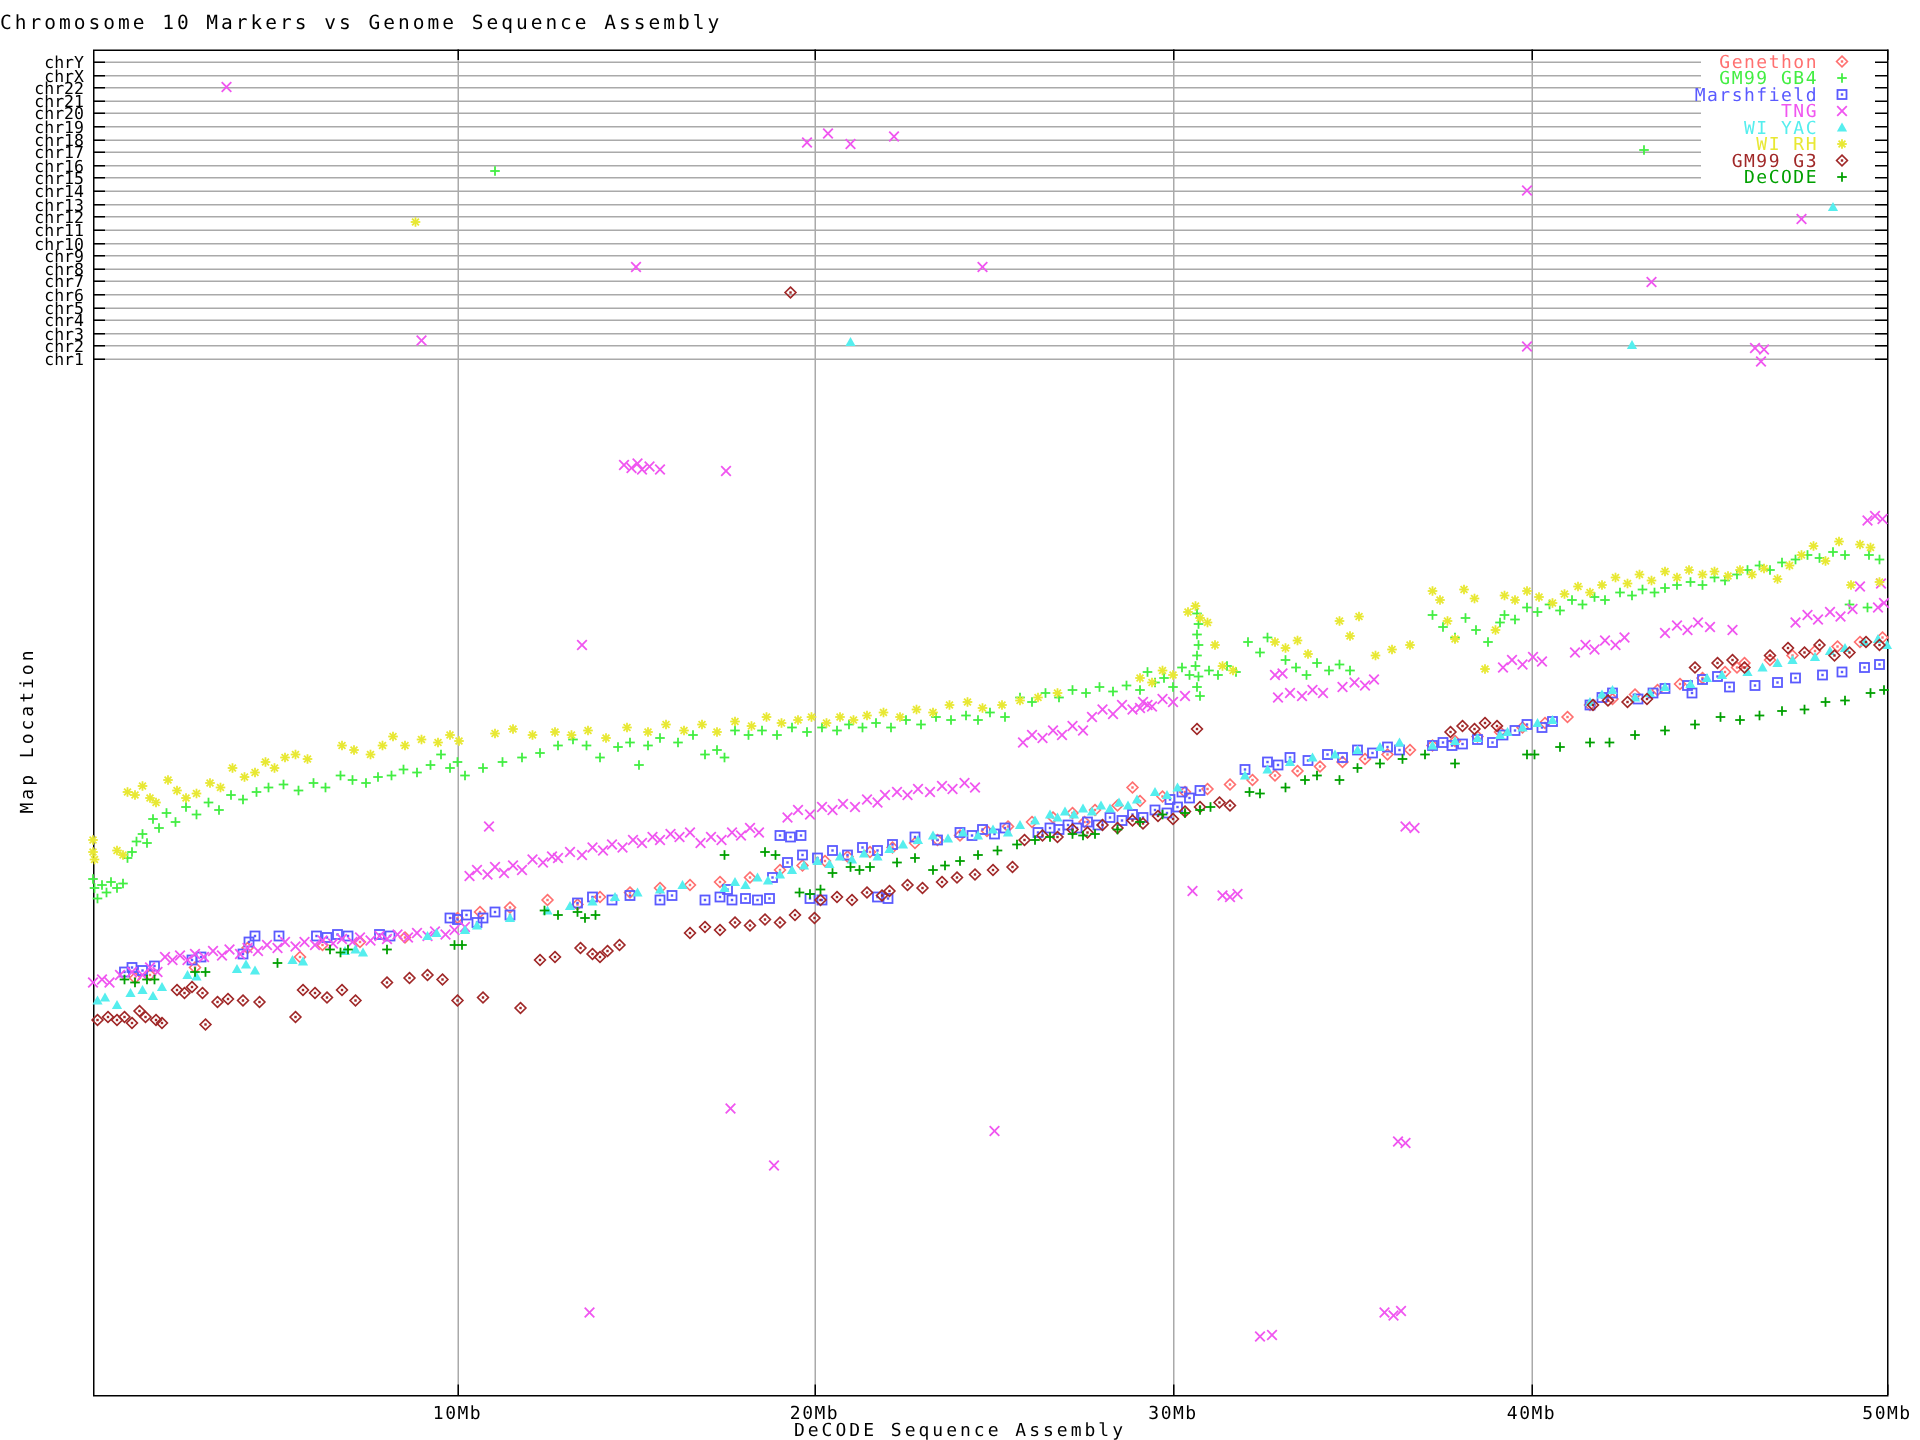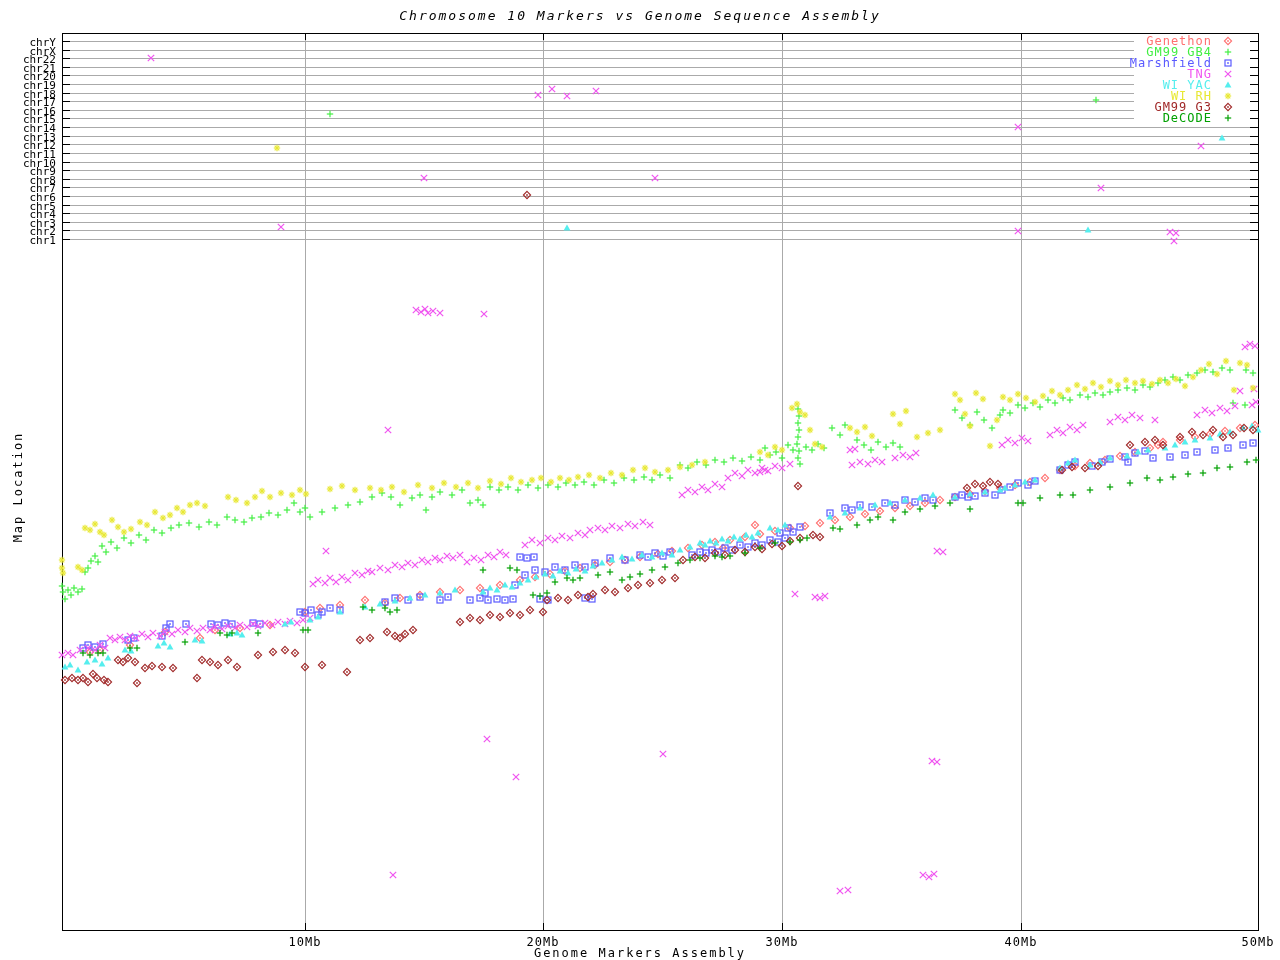--- a/index.html
+++ b/index.html
@@ -1,19 +1,19 @@
 <!DOCTYPE html>
 <html><head>
 <meta charset="utf-8">
 <style>
   html,body{margin:0;padding:0;background:#ffffff;}
   .stage{position:relative;width:1280px;height:960px;background:#fff;overflow:hidden;
          font-family:"DejaVu Sans Mono","Liberation Mono",monospace;}
-  .title{position:absolute;top:8px;left:0;width:1280px;text-align:center;
-         font-size:13px;letter-spacing:2px;color:#000;font-style:italic;}
+  .title{position:absolute;top:8px;left:0;width:1280px;text-align:left;
+         font-size:13px;letter-spacing:2px;color:#000;}
   .xlabel{position:absolute;top:946px;left:0;width:1280px;text-align:center;
           font-size:12px;letter-spacing:2px;color:#000;}
   .ylabel{position:absolute;top:480px;left:-62px;width:160px;text-align:center;
           font-size:12px;letter-spacing:2px;color:#000;
           transform:rotate(-90deg);transform-origin:center center;}
   svg{position:absolute;top:0;left:0;}
   text{font-family:"DejaVu Sans Mono","Liberation Mono",monospace;}
 </style>
 </head>
 <body>
@@ -2254,14 +2254,14 @@
           <rect x="1227.2" y="106.2" width="1.6" height="1.6" fill="#a02828"></rect>
         </g>
         <g>
           <text x="1212" y="122" text-anchor="end" font-size="12" fill="#00a000" letter-spacing="1">DeCODE</text>
           <line x1="1224.8" y1="118" x2="1231.2" y2="118" stroke="#00a000" stroke-width="1.2"></line>
           <line x1="1228" y1="114.8" x2="1228" y2="121.2" stroke="#00a000" stroke-width="1.2"></line>
         </g>
       </g>
     </svg>
   <div class="ylabel">Map Location</div>
-  <div class="xlabel">Genome Markers Assembly</div>
+  <div class="xlabel">DeCODE Sequence Assembly</div>
 </div>
 
 </body></html>

